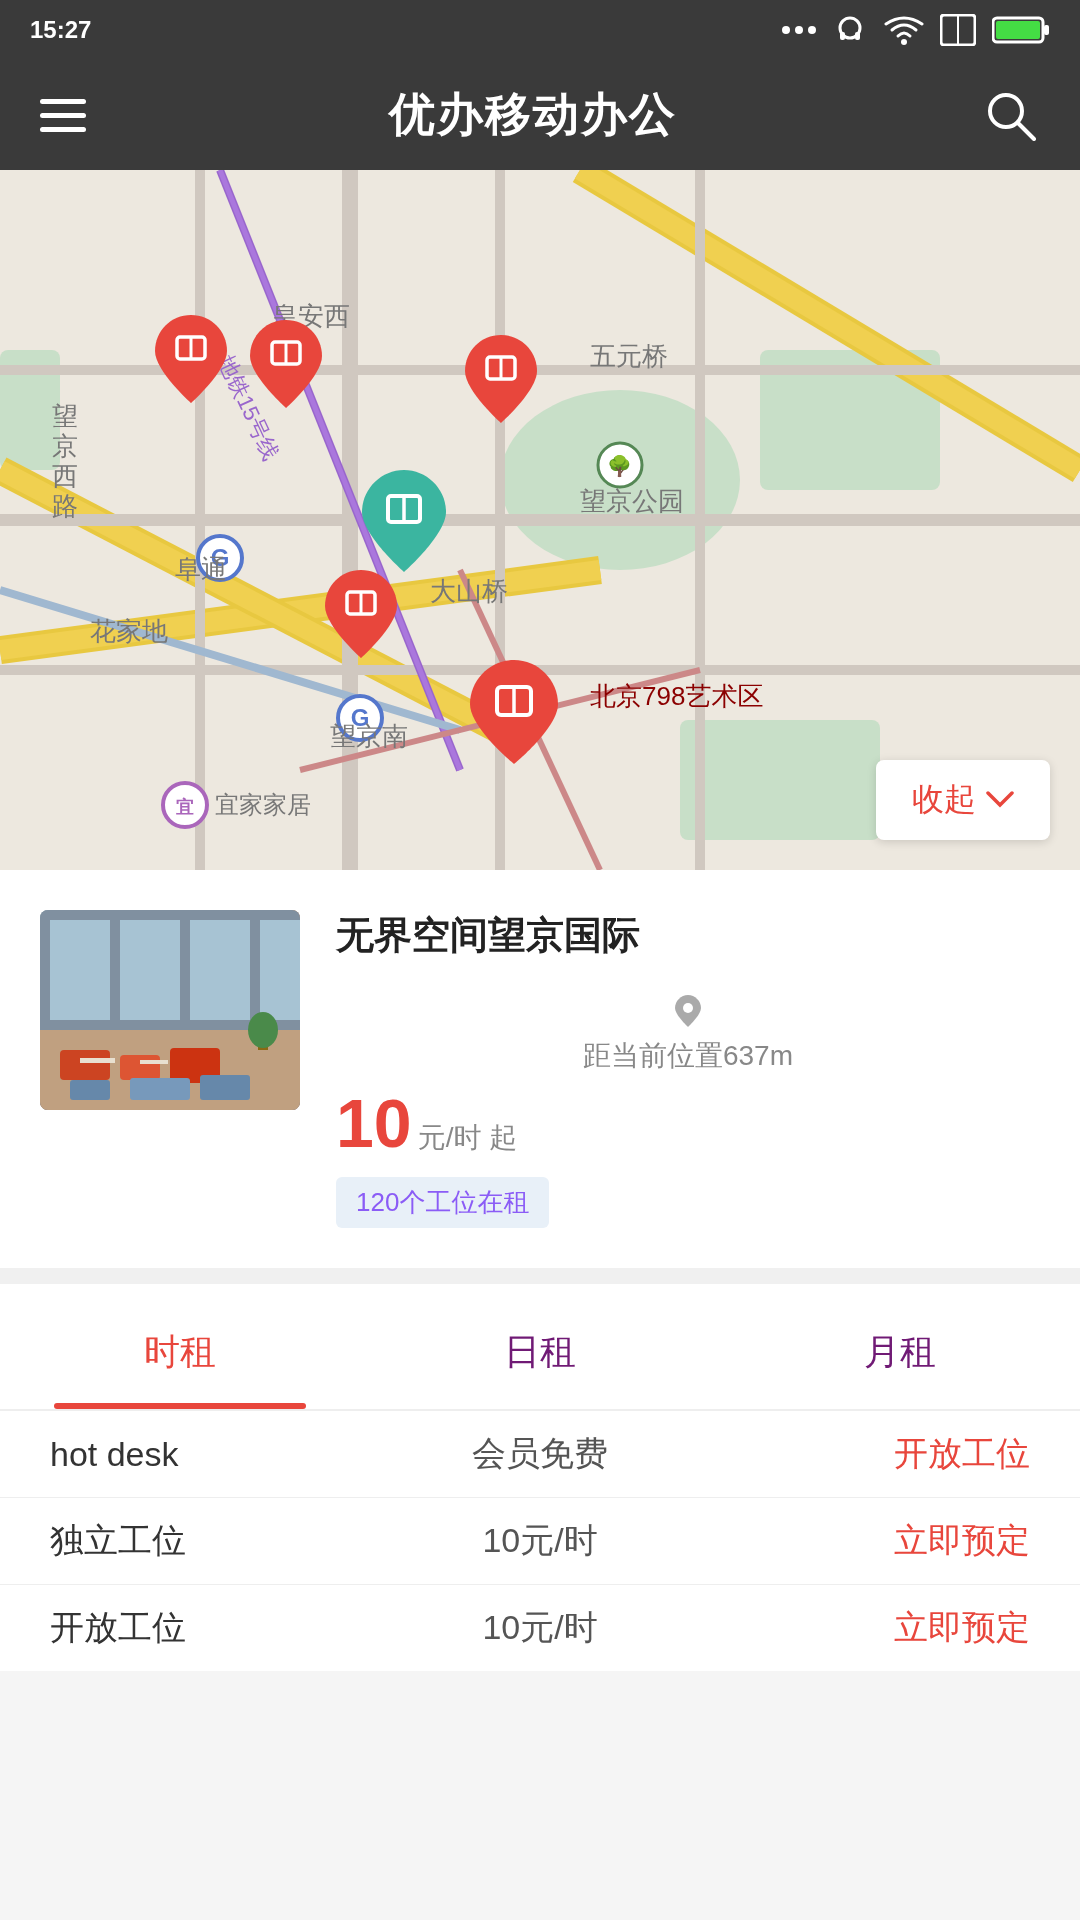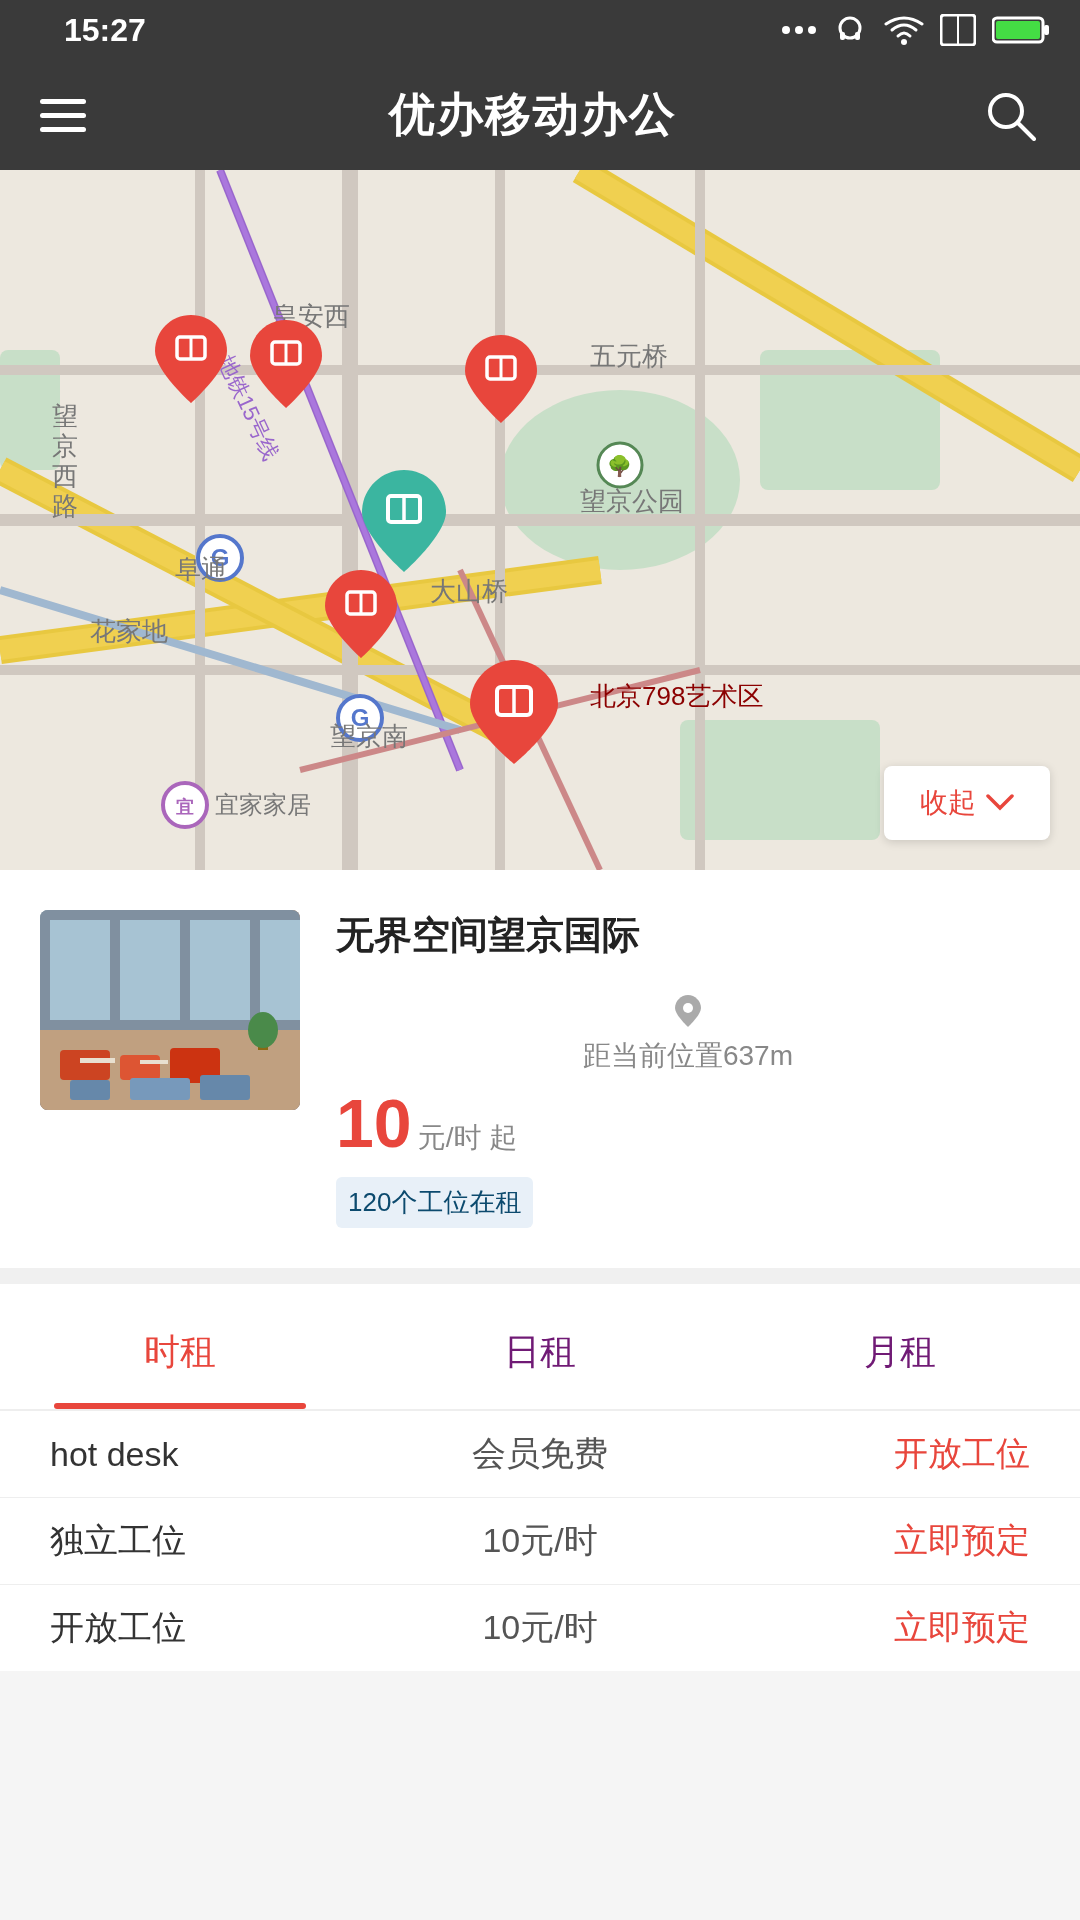--- a/index.html
+++ b/index.html
@@ -16,21 +16,21 @@
     .status-bar {
       background: #3a3a3a;
       height: 60px;
       display: flex;
       align-items: center;
       justify-content: space-between;
       padding: 0 30px;
       color: white;
       font-size: 28px;
     }
-    .status-time { font-weight: 600; font-size: 32px; margin-left: 34px; }
+    .status-time { font-weight: 600; font-size: 24px; }
     .status-icons { display: flex; align-items: center; gap: 16px; }
     .status-dot { width: 8px; height: 8px; border-radius: 50%; background: white; }
     .status-dots { display: flex; gap: 5px; align-items: center; }
 
     
     .header {
       background: #3a3a3a;
       height: 110px;
       display: flex;
       align-items: center;
@@ -99,21 +99,21 @@
     }
     
     .collapse-btn {
       position: absolute;
       bottom: 30px;
       right: 30px;
       background: white;
       border: none;
       padding: 18px 36px;
       border-radius: 8px;
-      font-size: 28px;
+      font-size: 32px;
       color: #e8463c;
       display: flex;
       align-items: center;
       gap: 10px;
       box-shadow: 0 2px 10px rgba(0,0,0,0.15);
       cursor: pointer;
       z-index: 20;
     }
 
     
@@ -176,23 +176,23 @@
     }
     .venue-price-row {
       display: flex;
       align-items: baseline;
       gap: 6px;
       margin-bottom: 20px;
     }
     .venue-badge {
       display: inline-block;
       background: #e8f0f8;
-      color: #0c4a6e;
+      color: #8b5cf6;
       font-size: 26px;
-      padding: 8px 12px;
+      padding: 8px 20px;
       border-radius: 6px;
     }
 
     
     .tabs-container {
       background: white;
       display: flex;
       border-bottom: 2px solid #eee;
     }
     .tab-item {

